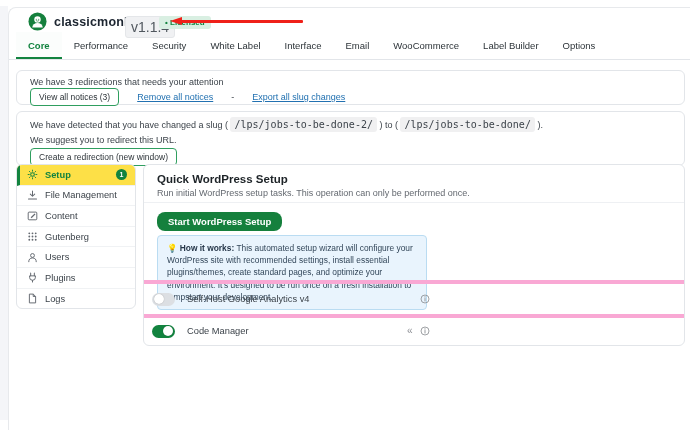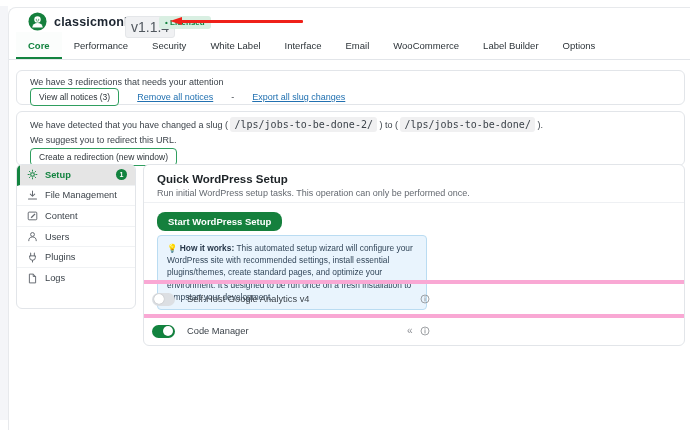--- a/index.html
+++ b/index.html
@@ -42,21 +42,21 @@
   .n2 .l2 { position:absolute; left:13px; top:23px; font-size:9px; color:#3c434a; }
   .n2 .btn-outline { position:absolute; left:13px; top:36px; }
   code.slug { font-family:"DejaVu Sans Mono", monospace; font-size:10px; background:#f0f0f1; color:#3c434a;
               padding:2px 4px; border-radius:3px; }
 
   
   .side { left:7px; top:156px; width:120px; height:145px; overflow:hidden; }
   .srow { display:flex; align-items:center; gap:7px; height:20.6px; padding-left:10px; border-bottom:1px solid #f0f2f4;
           font-size:9.3px; color:#3c434a; cursor:pointer; }
   .srow:last-child { border-bottom:none;align-items:center; }
-  .srow.active { border-left:3px solid #12833f; padding-left:7px; color:#12833f; font-weight:bold; background:#e5e5e5; }
+  .srow.active { border-left:3px solid #12833f; padding-left:7px; color:#12833f; font-weight:bold; background:#fde047; }
   .srow svg { flex:0 0 auto; }
   .sbadge { margin-left:auto; margin-right:8px; width:11px; height:11px; border-radius:50%; background:#12833f;
             color:#fff; font-size:7px; font-weight:bold; display:flex; align-items:center; justify-content:center; }
 
   
   .mainc { left:134px; top:156px; width:542px; height:182px; }
   .mhead { position:absolute; left:0; top:0; width:100%; height:38px; border-bottom:1px solid #eef0f3; padding:8px 13px; }
   .mtitle { font-size:11.5px; font-weight:bold; color:#1d2327; }
   .msub { font-size:9px; color:#646970; margin-top:3px; }
   .btn-green { position:absolute; left:13px; top:47px; background:#15803d; color:#fff; border:none; border-radius:8px;
@@ -147,20 +147,36 @@
       </div>
       <div class="srow">
         <svg width="11" height="11" viewBox="0 0 12 12">
           <rect x="1.3" y="2.3" width="9.4" height="8.4" rx="1" fill="none" stroke="#646970" stroke-width="1.05"></rect>
           <path d="M4 8l4.3-4.3 1 1L5 9z" fill="#646970"></path>
         </svg>
         <span>Content</span>
       </div>
       <div class="srow">
         <svg width="11" height="11" viewBox="0 0 12 12">
+          <g fill="#646970">
+            <circle cx="2.5" cy="2.5" r="1"></circle>
+              <circle cx="6" cy="2.5" r="1"></circle>
+              <circle cx="9.5" cy="2.5" r="1"></circle>
+            <circle cx="2.5" cy="6" r="1"></circle>
+              <circle cx="6" cy="6" r="1"></circle>
+              <circle cx="9.5" cy="6" r="1"></circle>
+            <circle cx="2.5" cy="9.5" r="1"></circle>
+              <circle cx="6" cy="9.5" r="1"></circle>
+              <circle cx="9.5" cy="9.5" r="1"></circle>
+          </g>
+        </svg>
+        <span>Gutenberg</span>
+      </div>
+      <div class="srow">
+        <svg width="11" height="11" viewBox="0 0 12 12">
           <circle cx="6" cy="3.8" r="2.1" fill="none" stroke="#646970" stroke-width="1.05"></circle>
           <path d="M1.9 10.6a4.1 4.1 0 0 1 8.2 0" fill="none" stroke="#646970" stroke-width="1.05" stroke-linecap="round"></path>
         </svg>
         <span>Users</span>
       </div>
       <div class="srow">
         <svg width="11" height="11" viewBox="0 0 12 12">
           <path d="M4 1v3M8 1v3" stroke="#646970" stroke-width="1.1" stroke-linecap="round"></path>
           <path d="M2.8 4.2h6.4v1.6a3.2 3.2 0 0 1-6.4 0z" fill="none" stroke="#646970" stroke-width="1.05"></path>
           <path d="M6 9.2v1.8" stroke="#646970" stroke-width="1.1" stroke-linecap="round"></path>

